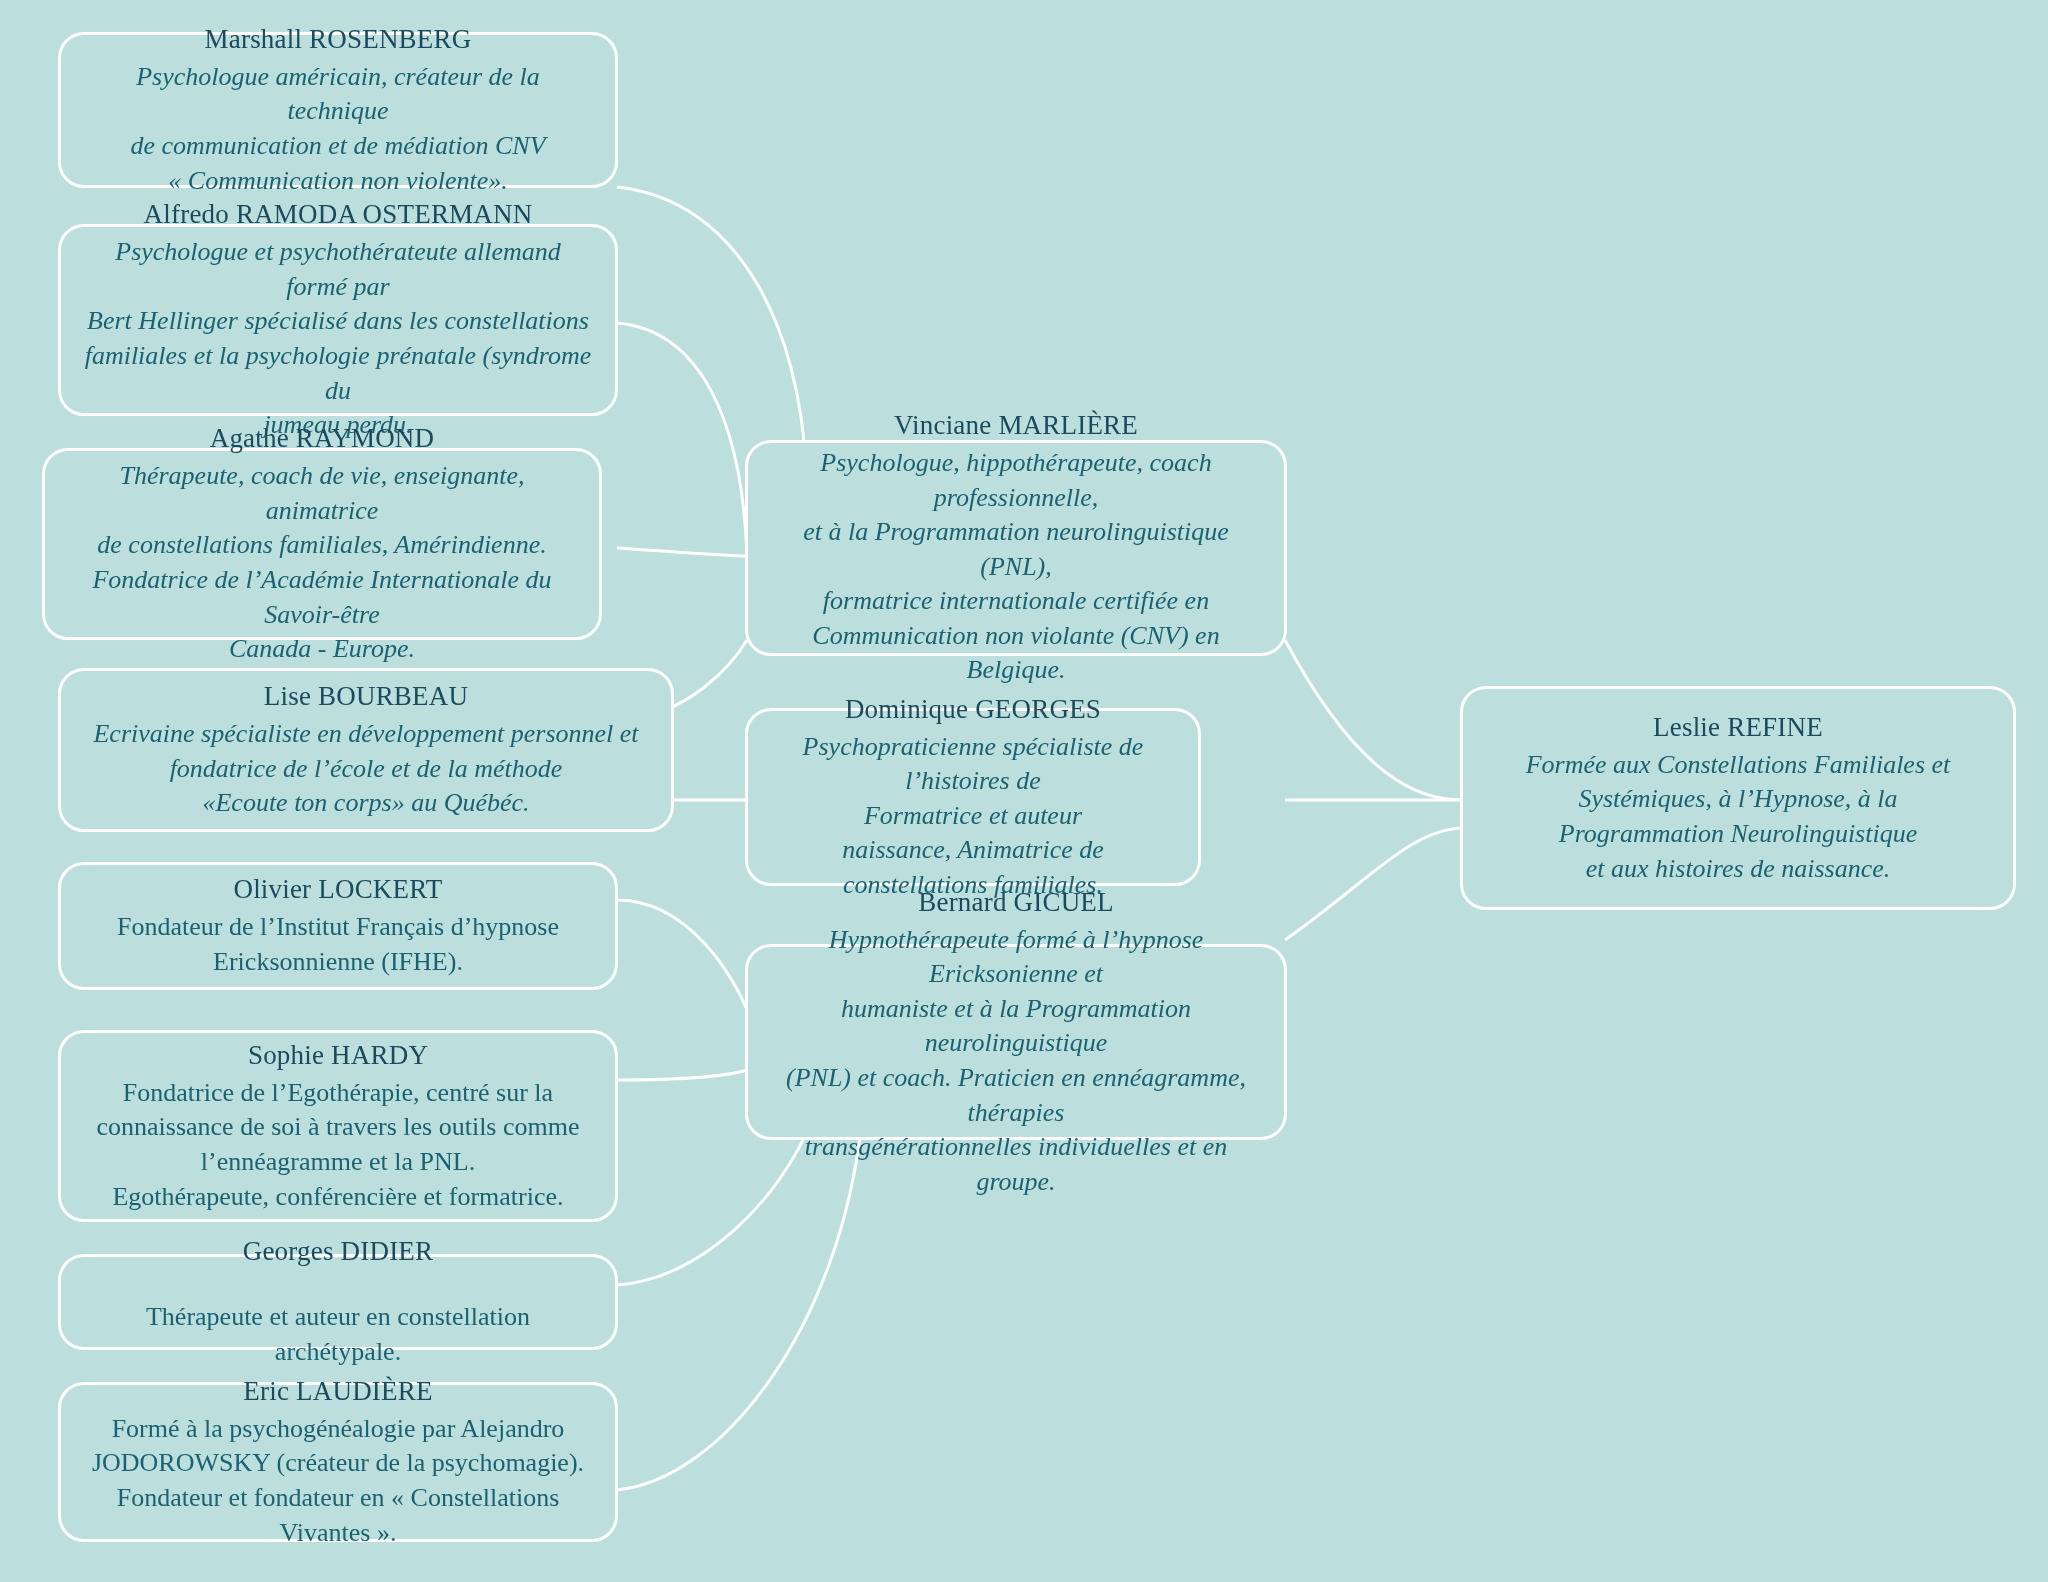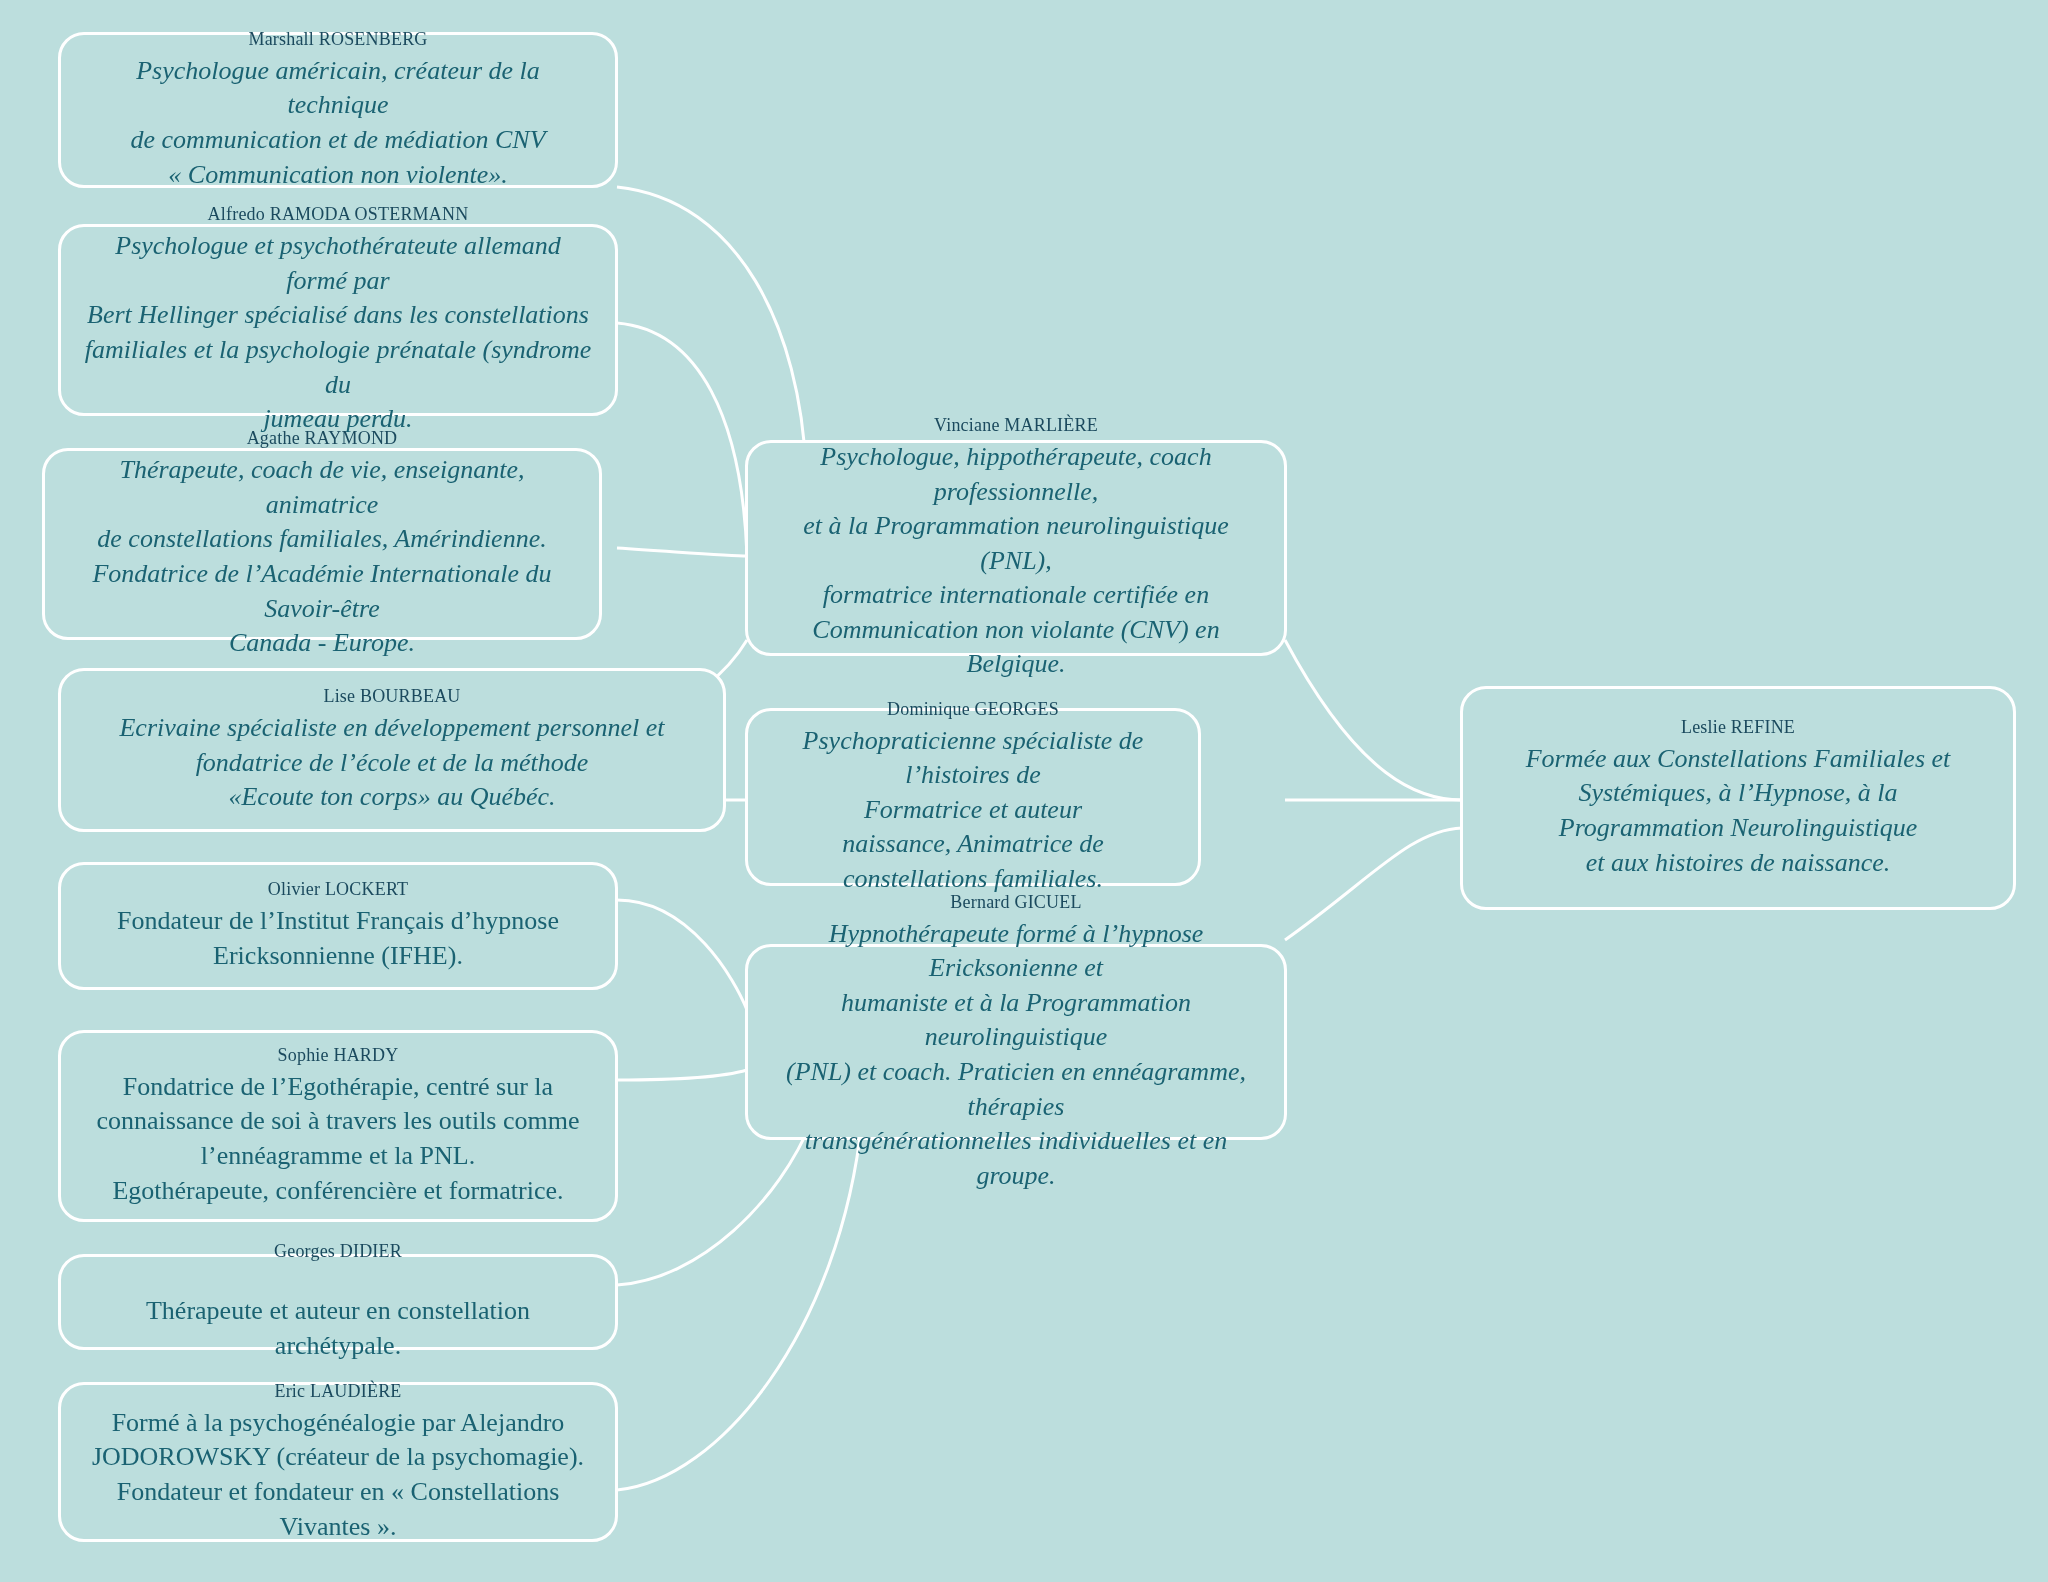--- a/index.html
+++ b/index.html
@@ -30,21 +30,21 @@
     background: #bcdedd;
     display: flex;
     flex-direction: column;
     align-items: center;
     justify-content: center;
     text-align: center;
     padding: 10px 22px;
     color: #1d5f6e;
   }
   .node .nm {
-    font-size: 18px;
+    font-size: 27px;
     line-height: 1.33;
     color: #1b4a5e;
     letter-spacing: .2px;
     white-space: nowrap;
   }
   .node .ds {
     font-size: 26px;
     line-height: 1.33;
     color: #1a6272;
     margin-top: 2px;
@@ -107,21 +107,21 @@
   <div class="node" style="left:42px; top:448px; width:560px; height:192px;">
     <div class="nm">Agathe RAYMOND</div>
     <div class="ds it">
         <span>Thérapeute, coach de vie, enseignante, animatrice</span>
         <span>de constellations familiales, Amérindienne.</span>
         <span>Fondatrice de l’Académie Internationale du Savoir-être</span>
         <span>Canada - Europe.</span>
       </div>
   </div>
 
-  <div class="node" style="left:58px; top:668px; width:668px; height:164px;">
+  <div class="node" style="left:58px; top:668px; width:616px; height:164px;">
     <div class="nm">Lise BOURBEAU</div>
     <div class="ds it">
         <span>Ecrivaine spécialiste en développement personnel et</span>
         <span>fondatrice de l’école et de la méthode</span>
         <span>«Ecoute ton corps» au Québéc.</span>
       </div>
   </div>
 
   <div class="node" style="left:58px; top:862px; width:560px; height:128px;">
     <div class="nm">Olivier LOCKERT</div>

